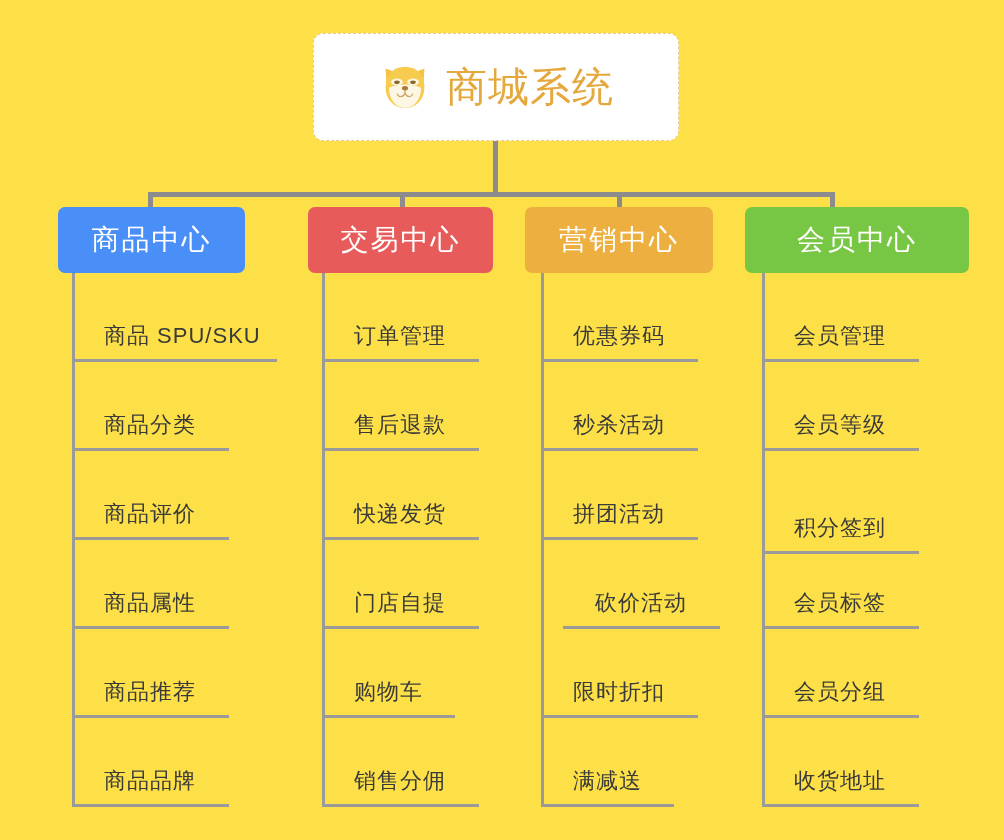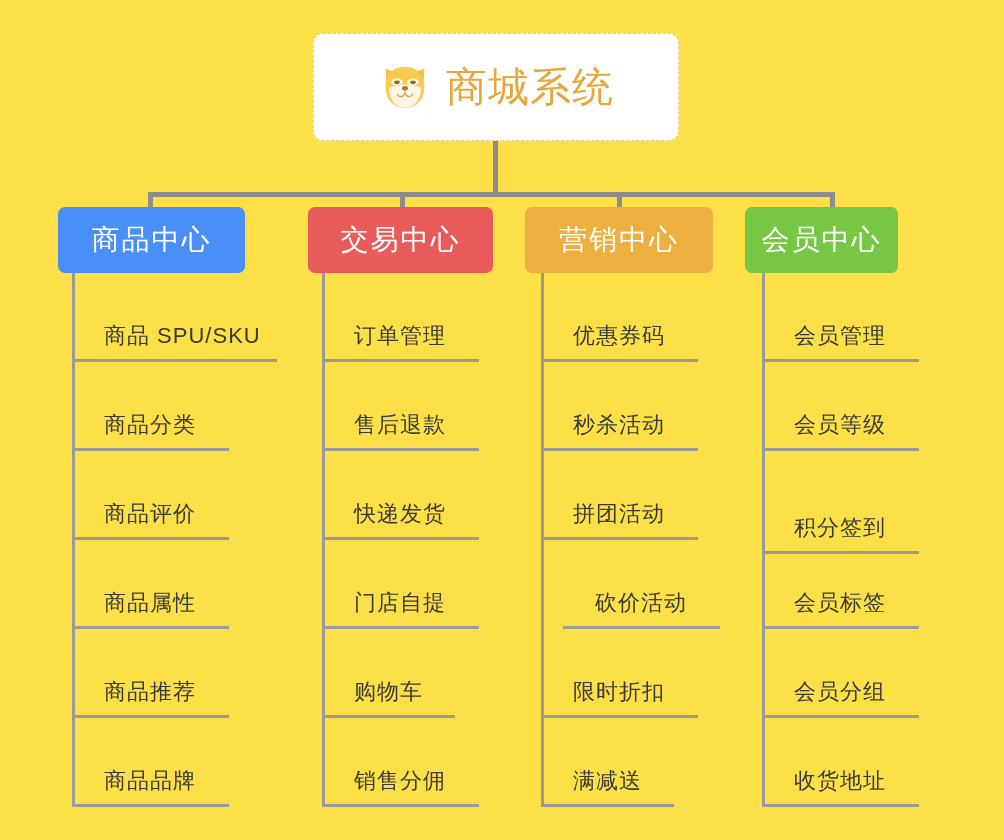--- a/index.html
+++ b/index.html
@@ -150,21 +150,21 @@
 
   <div class="cat-box" style="left: 58px; width: 187px; background: rgb(74, 142, 247);">
     <span class="cat-label">商品中心</span>
   </div>
   <div class="cat-box" style="left: 308px; width: 185px; background: rgb(232, 91, 91);">
     <span class="cat-label">交易中心</span>
   </div>
   <div class="cat-box" style="left: 525px; width: 188px; background: rgb(237, 175, 63);">
     <span class="cat-label">营销中心</span>
   </div>
-  <div class="cat-box" style="left: 745px; width: 153px; background: rgb(119, 198, 68);">
+  <div class="cat-box" style="left: 745px; width: 224px; background: rgb(119, 198, 68);">
     <span class="cat-label">会员中心</span>
   </div>
 
   <div class="leaf-col" style="left:72px; width:215px;">
     <div class="leaf-spine" style="height:534px;"></div>
     <div class="leaf-item" style="top:0px; width:205px;">
       <span class="leaf-text">商品 SPU/SKU</span>
       <div class="leaf-underline" style="width:205px;"></div>
     </div>
     <div class="leaf-item" style="top:89px; width:157px;">

